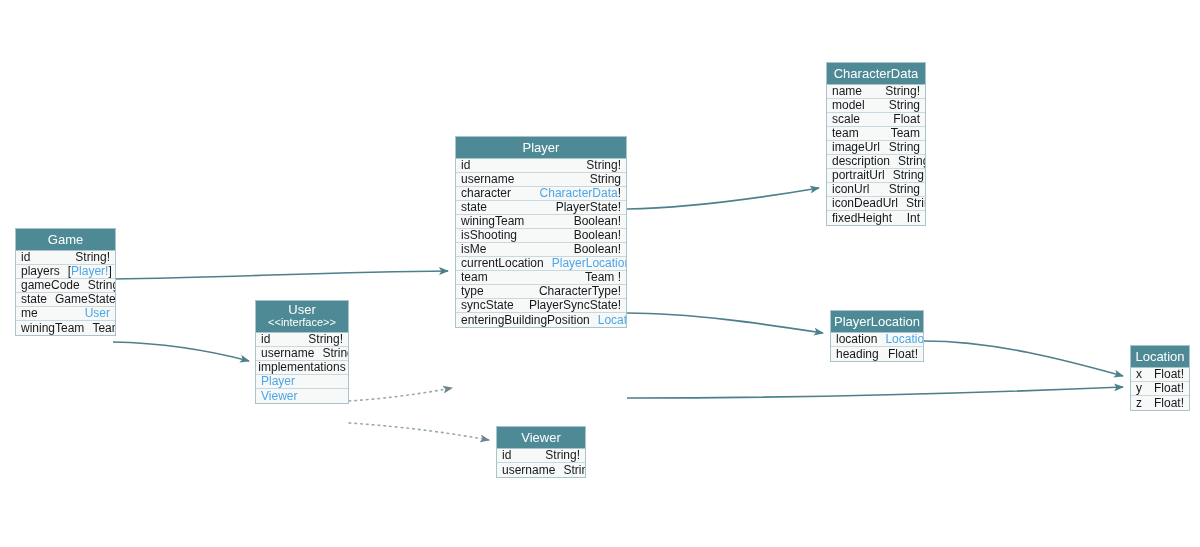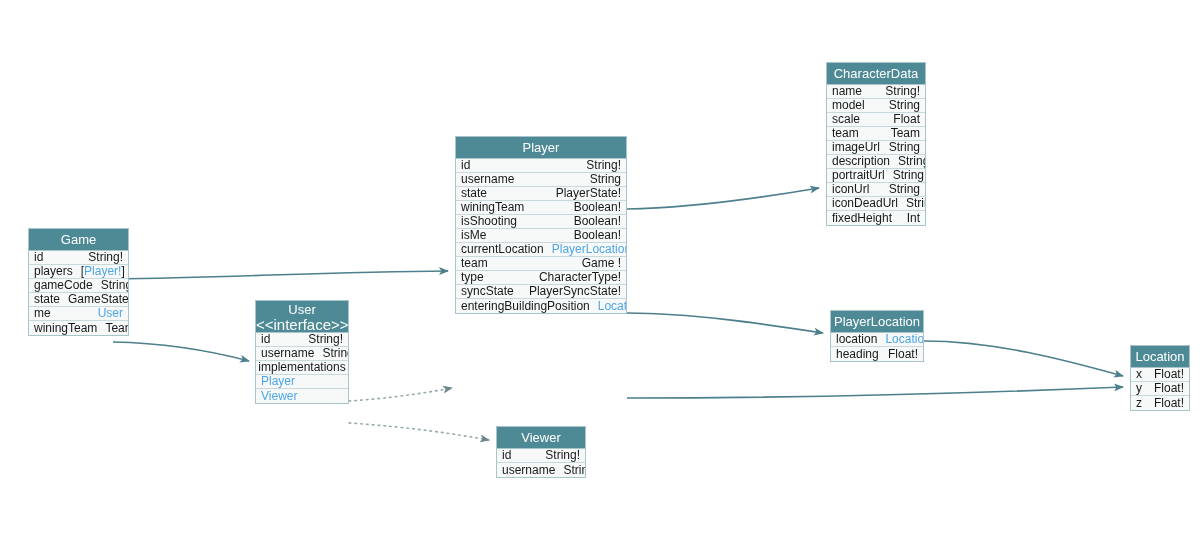--- a/index.html
+++ b/index.html
@@ -47,21 +47,21 @@
     line-height: 1.05;
     padding-top: 2px;
     box-sizing: border-box;
   }
   .entity-header .hdr-main {
     display: block;
     font-size: 13px;
   }
   .entity-header .hdr-sub {
     display: block;
-    font-size: 15px;
+    font-size: 11px;
   }
   .row {
     box-sizing: border-box;
     height: 14px;
     line-height: 19px;
     border-bottom: 1px solid #c8d8dc;
     background: #f7f9f9;
     display: flex;
     align-items: center;
     justify-content: space-between;
@@ -123,21 +123,21 @@
     <path d="M627,398 C 800,398 980,393 1123,387" fill="none" stroke="#4d7f8c" stroke-width="1.7" marker-end="url(#arrowSolid)"></path>
 
     <path d="M924,341 C 995,341 1065,360 1123,376" fill="none" stroke="#4d7f8c" stroke-width="1.7" marker-end="url(#arrowSolid)"></path>
 
     <path d="M349,401 C 395,398 430,392 452,388" fill="none" stroke="#96a9ae" stroke-width="1.6" stroke-dasharray="1.6 4.2" stroke-linecap="round" marker-end="url(#arrowDotted)"></path>
 
     <path d="M349,423 C 410,427 455,434 489,440" fill="none" stroke="#96a9ae" stroke-width="1.6" stroke-dasharray="1.6 4.2" stroke-linecap="round" marker-end="url(#arrowDotted)"></path>
   </svg>
 
   <div id="entity-layer">
-      <div class="entity" style="left: 28px; top: 228px; width: 101px;">
+      <div class="entity" style="left: 15px; top: 228px; width: 101px;">
         <div class="entity-header">Game</div>
         <div class="row">
           <span class="fname">id</span>
           <span class="ftype">String!</span>
         </div>
         <div class="row">
           <span class="fname">players</span>
           <span class="ftype"><span class="pun">[</span><span class="lnk">Player!</span><span class="pun">]</span></span>
         </div>
         <div class="row">
@@ -184,20 +184,24 @@
         <div class="entity-header">Player</div>
         <div class="row">
           <span class="fname">id</span>
           <span class="ftype">String!</span>
         </div>
         <div class="row">
           <span class="fname">username</span>
           <span class="ftype">String</span>
         </div>
         <div class="row">
+          <span class="fname">character</span>
+          <span class="ftype"><span class="lnk">CharacterData</span><span class="pun">!</span></span>
+        </div>
+        <div class="row">
           <span class="fname">state</span>
           <span class="ftype">PlayerState!</span>
         </div>
         <div class="row">
           <span class="fname">winingTeam</span>
           <span class="ftype">Boolean!</span>
         </div>
         <div class="row">
           <span class="fname">isShooting</span>
           <span class="ftype">Boolean!</span>
@@ -205,21 +209,21 @@
         <div class="row">
           <span class="fname">isMe</span>
           <span class="ftype">Boolean!</span>
         </div>
         <div class="row">
           <span class="fname">currentLocation</span>
           <span class="ftype"><span class="lnk">PlayerLocation</span></span>
         </div>
         <div class="row">
           <span class="fname">team</span>
-          <span class="ftype">Game !</span>
+          <span class="ftype">Team !</span>
         </div>
         <div class="row">
           <span class="fname">type</span>
           <span class="ftype">CharacterType!</span>
         </div>
         <div class="row">
           <span class="fname">syncState</span>
           <span class="ftype">PlayerSyncState!</span>
         </div>
         <div class="row">

